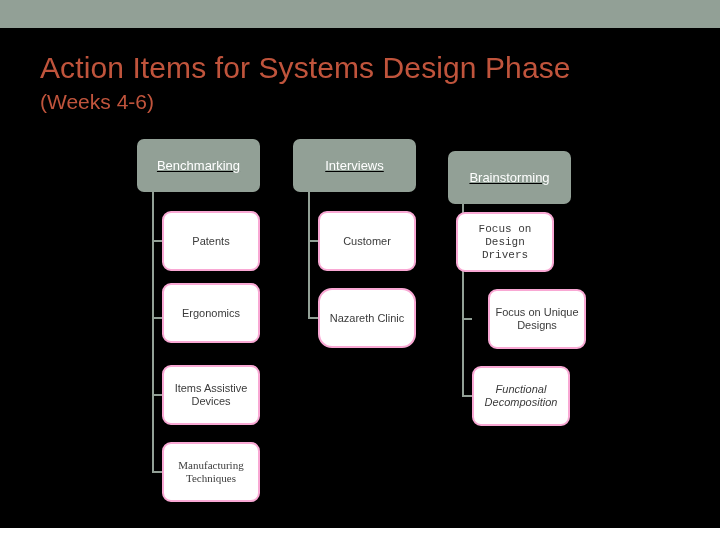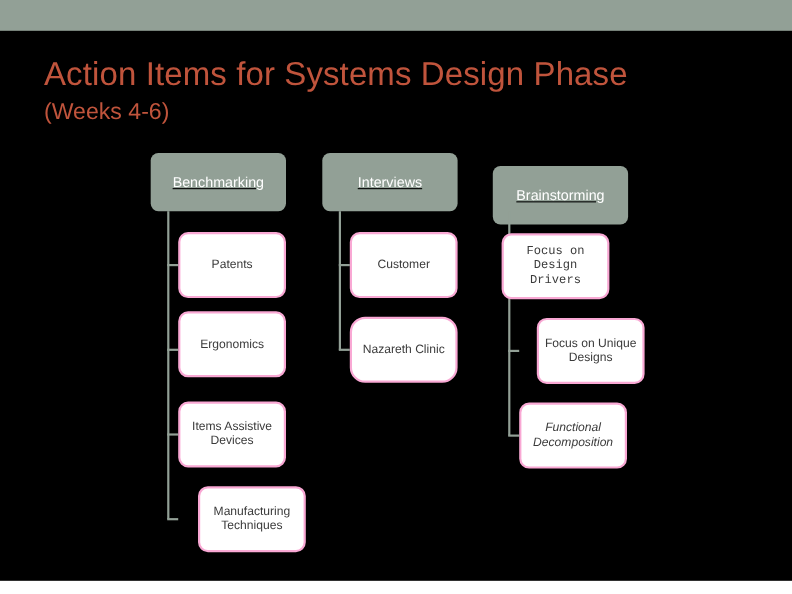--- a/index.html
+++ b/index.html
@@ -151,21 +151,21 @@
         </div>
         <div class="connector-stub" style="left: 152px; top: 317px; width: 10px;"></div>
         <div class="node-child" style="left: 162px; top: 272px; margin-top: 11px;">
           <span class="node-label">Ergonomics</span>
         </div>
         <div class="connector-stub" style="left: 152px; top: 394px; width: 10px;"></div>
         <div class="node-child" style="left: 162px; top: 365px;">
           <span class="node-label">Items Assistive Devices</span>
         </div>
         <div class="connector-stub" style="left: 152px; top: 471px; width: 10px;"></div>
-        <div class="node-child" style="left: 180px; top: 442px;">
+        <div class="node-child" style="left: 162px; top: 442px; font-family: Liberation Serif, serif;">
           <span class="node-label">Manufacturing Techniques</span>
         </div>
       </div>
       <div class="column">
         <div class="node-header" style="left: 293px; top: 139px;">
           <span class="node-label">Interviews</span>
         </div>
         <div class="connector-spine" style="left: 308px; top: 192px; height: 126px;"></div>
         <div class="connector-stub" style="left: 308px; top: 240px; width: 10px;"></div>
         <div class="node-child" style="left: 318px; top: 211px;">

